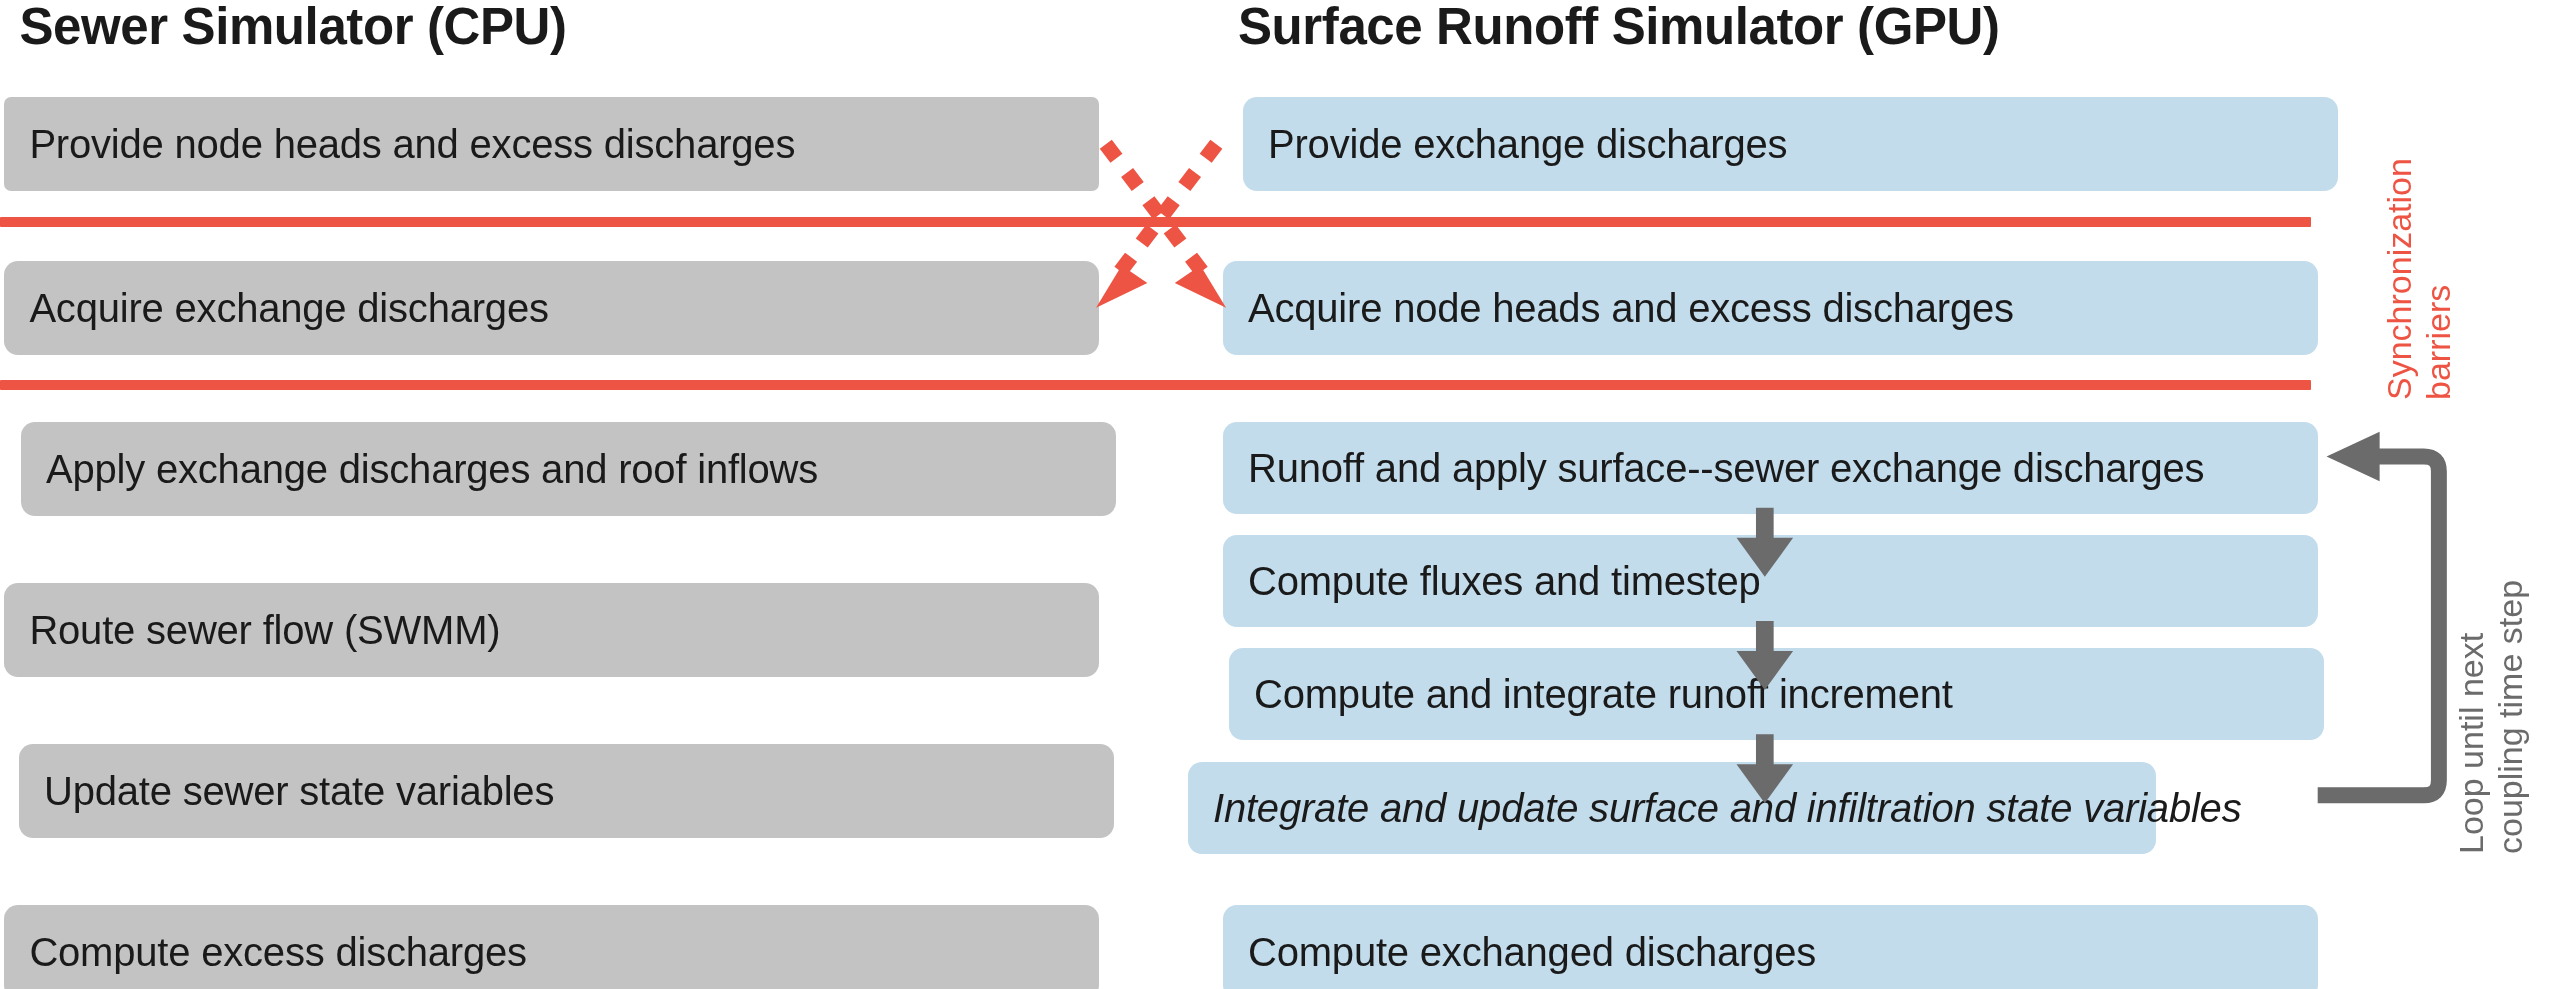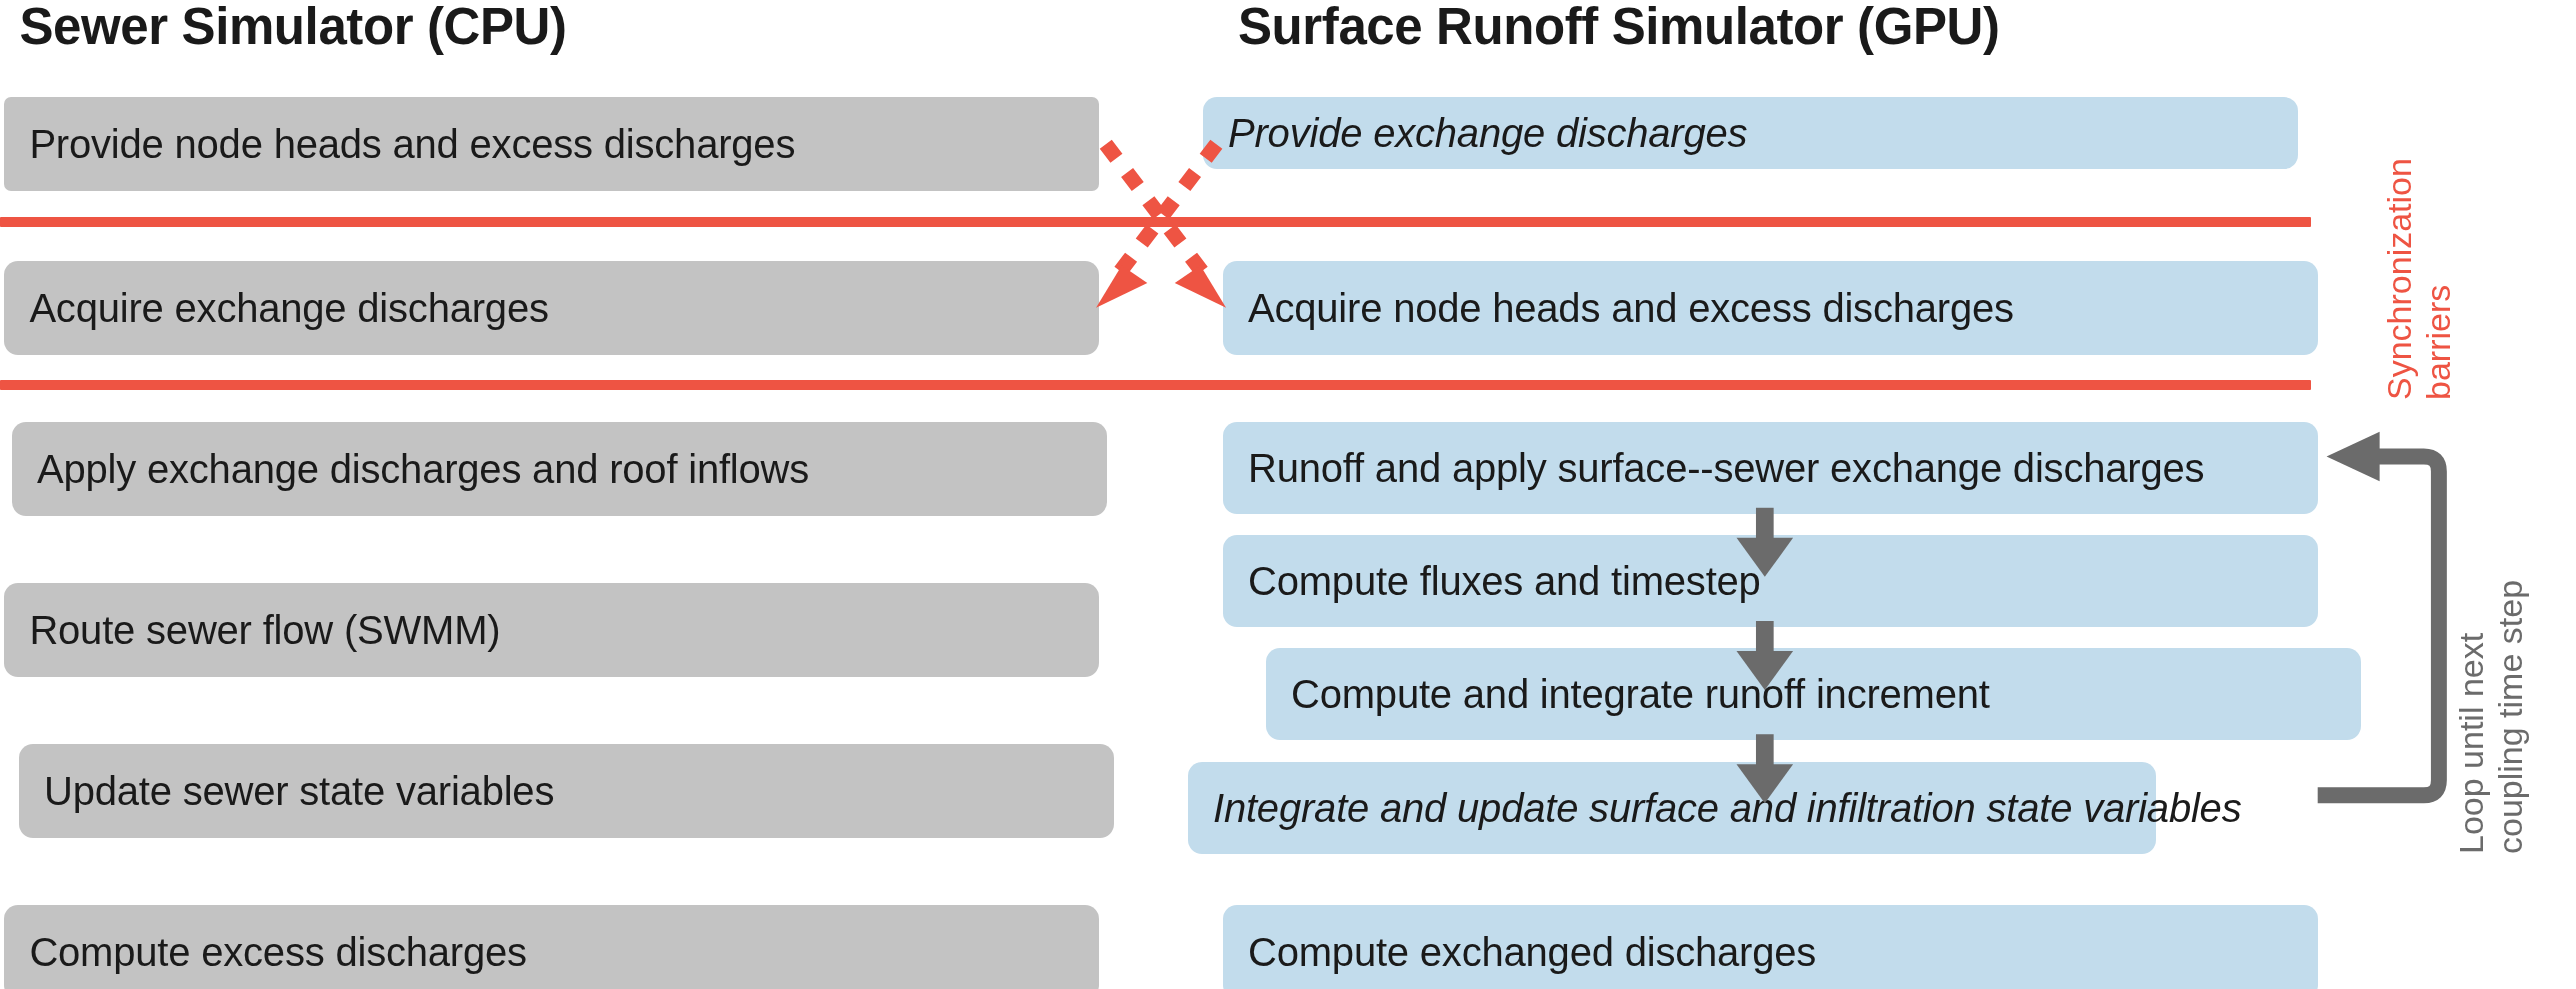--- a/index.html
+++ b/index.html
@@ -37,53 +37,53 @@
   <div class="col-title" id="title-right">Surface Runoff Simulator (GPU)</div>
 
   <div class="box gray" style="left:4.4px;top:97px;width:1095px;height:94px;border-radius:7px;">
     <span class="lbl">Provide node heads and excess discharges</span>
   </div>
 
   <div class="box gray" style="left:4.4px;top:261px;width:1095px;height:94px;">
     <span class="lbl">Acquire exchange discharges</span>
   </div>
 
-  <div class="box gray" style="left:12px;top:422px;width:1095px;height:94px;">
+  <div class="box gray" style="left:21px;top:422px;width:1095px;height:94px;">
     <span class="lbl">Apply exchange discharges and roof inflows</span>
   </div>
 
   <div class="box gray" style="left:4.4px;top:583px;width:1095px;height:94px;">
     <span class="lbl">Route sewer flow (SWMM)</span>
   </div>
 
   <div class="box gray" style="left:19px;top:744px;width:1095px;height:94px;">
     <span class="lbl">Update sewer state variables</span>
   </div>
 
   <div class="box gray" style="left:4.4px;top:905px;width:1095px;height:94px;">
     <span class="lbl">Compute excess discharges</span>
   </div>
 
-  <div class="box blue" style="left:1203px;top:97px;width:1095px;height:72px;font-style:italic;">
+  <div class="box blue" style="left:1243px;top:97px;width:1095px;height:94px;">
     <span class="lbl">Provide exchange discharges</span>
   </div>
 
   <div class="box blue" style="left:1223px;top:261px;width:1095px;height:94px;">
     <span class="lbl">Acquire node heads and excess discharges</span>
   </div>
 
   <div class="box blue" style="left:1223px;top:422px;width:1095px;height:92px;">
     <span class="lbl">Runoff and apply surface--sewer exchange discharges</span>
   </div>
 
   <div class="box blue" style="left:1223px;top:535px;width:1095px;height:92px;text-align:center;">
     <span class="lbl">Compute fluxes and timestep</span>
   </div>
 
-  <div class="box blue" style="left:1266px;top:648px;width:1095px;height:92px;">
+  <div class="box blue" style="left:1229px;top:648px;width:1095px;height:92px;">
     <span class="lbl">Compute and integrate runoff increment</span>
   </div>
 
   <div class="box blue" style="left:1188px;top:762px;width:968px;height:92px;font-style:italic;">
     <span class="lbl">Integrate and update surface and infiltration state variables</span>
   </div>
 
   <div class="box blue" style="left:1223px;top:905px;width:1095px;height:94px;">
     <span class="lbl">Compute exchanged discharges</span>
   </div>

